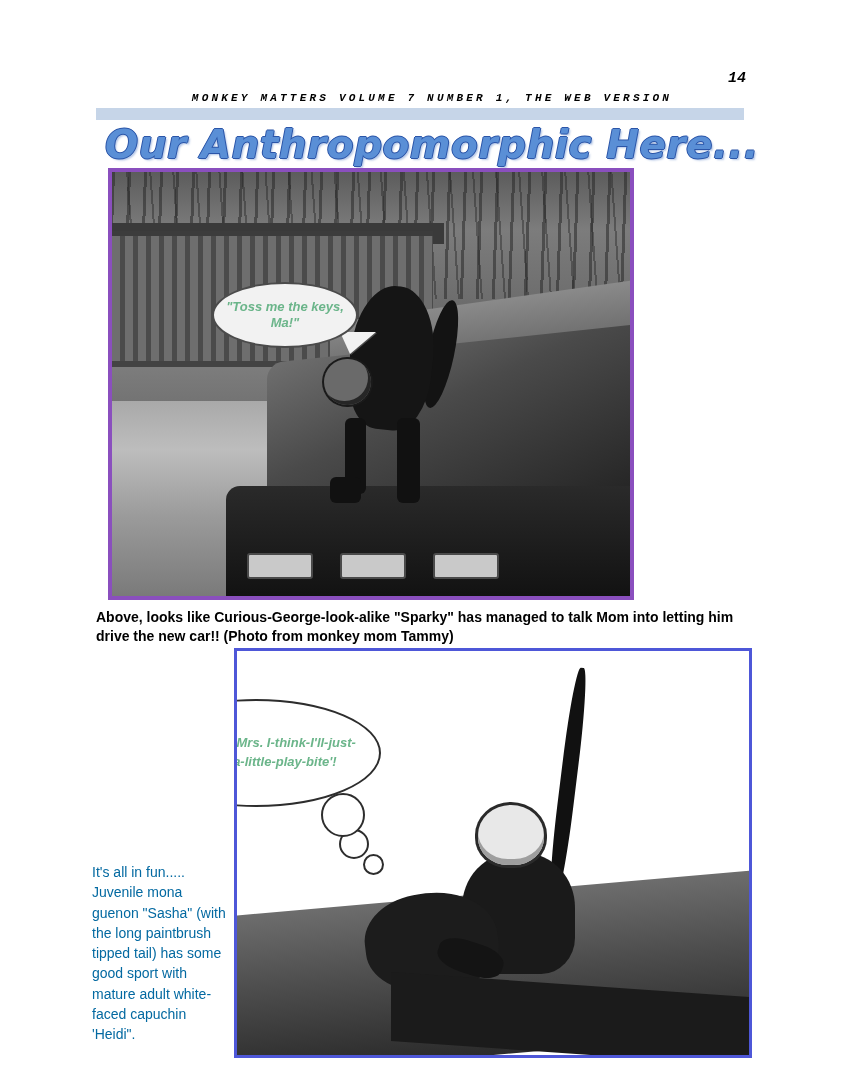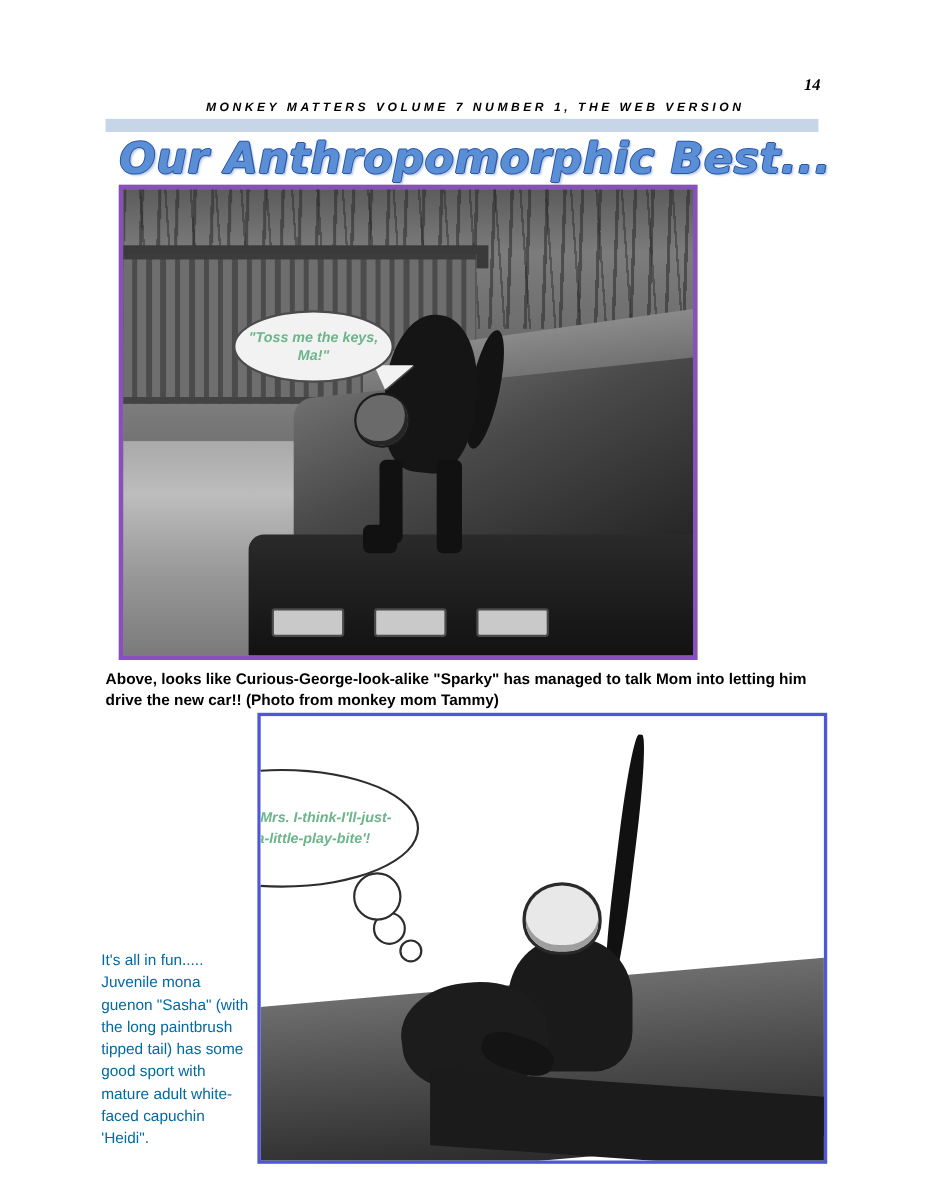--- a/index.html
+++ b/index.html
@@ -18,37 +18,37 @@
   
   .header-row {
     position: absolute;
     top: 72px;
     left: 0;
     width: 864px;
     text-align: center;
   }
   .header-text {
     display: inline-block;
-    font-family: Liberation Sans, sans-serif;
+    font-family: Liberation Mono, monospace;
     font-size: 11px;
     font-weight: bold;
     font-style: italic;
     letter-spacing: 3.2px;
     color: #000000;
     vertical-align: middle;
     margin-top: 20px;
   }
   .page-number {
     position: absolute;
     right: 118px;
     top: 70px;
     font-size: 15px;
     font-weight: bold;
     font-style: italic;
-    font-family: Liberation Serif, serif;
+    font-family: Liberation Mono, monospace;
     color: #000000;
   }
 
   .header-bar {
     position: absolute;
     top: 108px;
     left: 96px;
     width: 648px;
     height: 12px;
     background: #c6d5e8;
@@ -331,21 +331,21 @@
 </head>
 <body>
 
 <div class="header-row">
   <span class="header-text">MONKEY MATTERS   VOLUME 7 NUMBER 1, THE WEB VERSION</span>
 </div>
 <div class="page-number">14</div>
 
 <div class="header-bar"></div>
 
-<div class="title">Our Anthropomorphic Best...</div>
+<div class="title">Our Anthropomorphic Here...</div>
 
 <div class="photo1-frame">
   <div class="p1-sky"></div>
   <div class="p1-trees"></div>
   <div class="p1-house"></div>
   <div class="p1-deck-rail"></div>
   <div class="p1-deck"></div>
   <div class="p1-ground"></div>
   <div class="p1-windshield"></div>
   <div class="p1-car-hood"></div>

